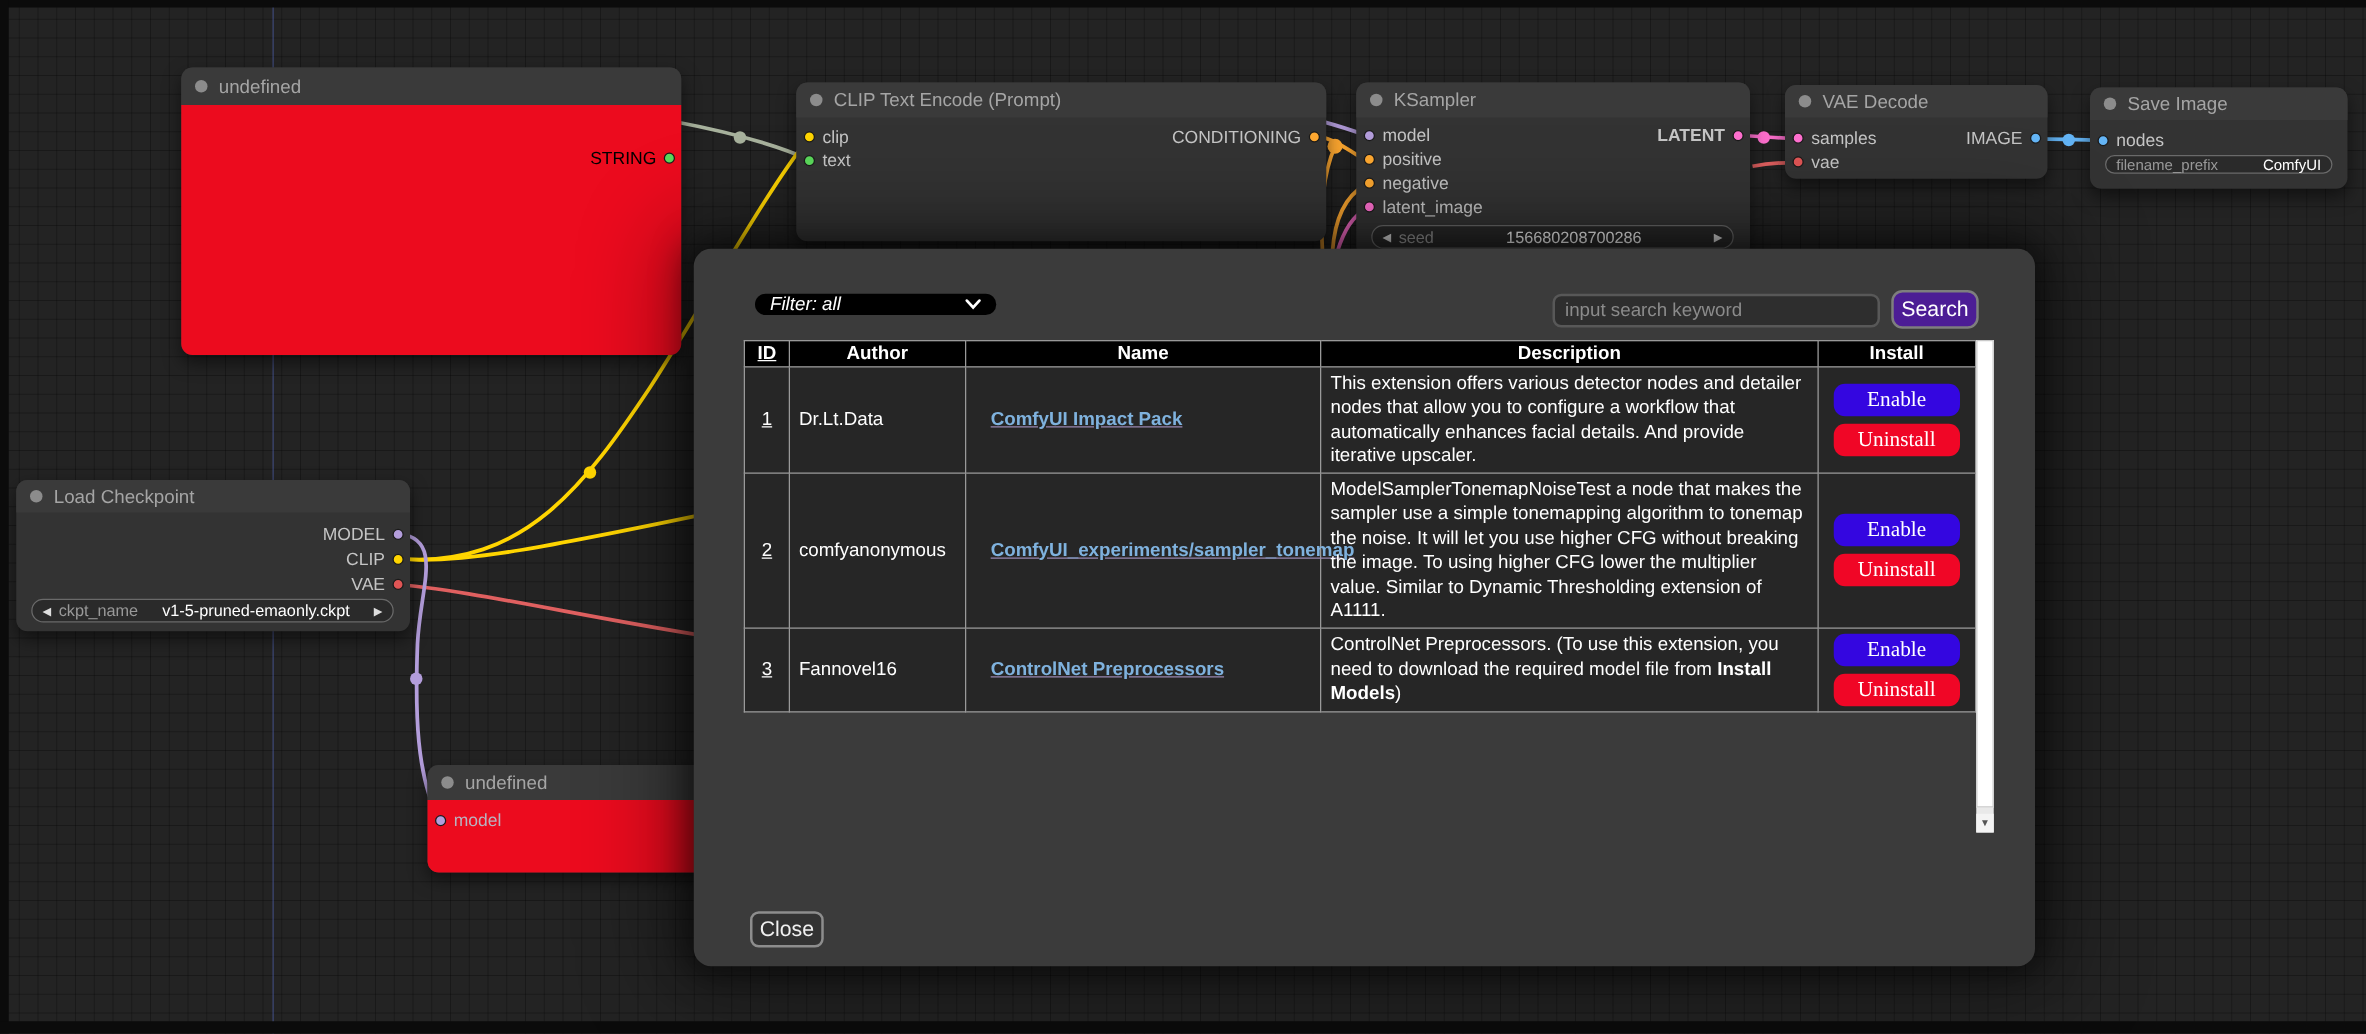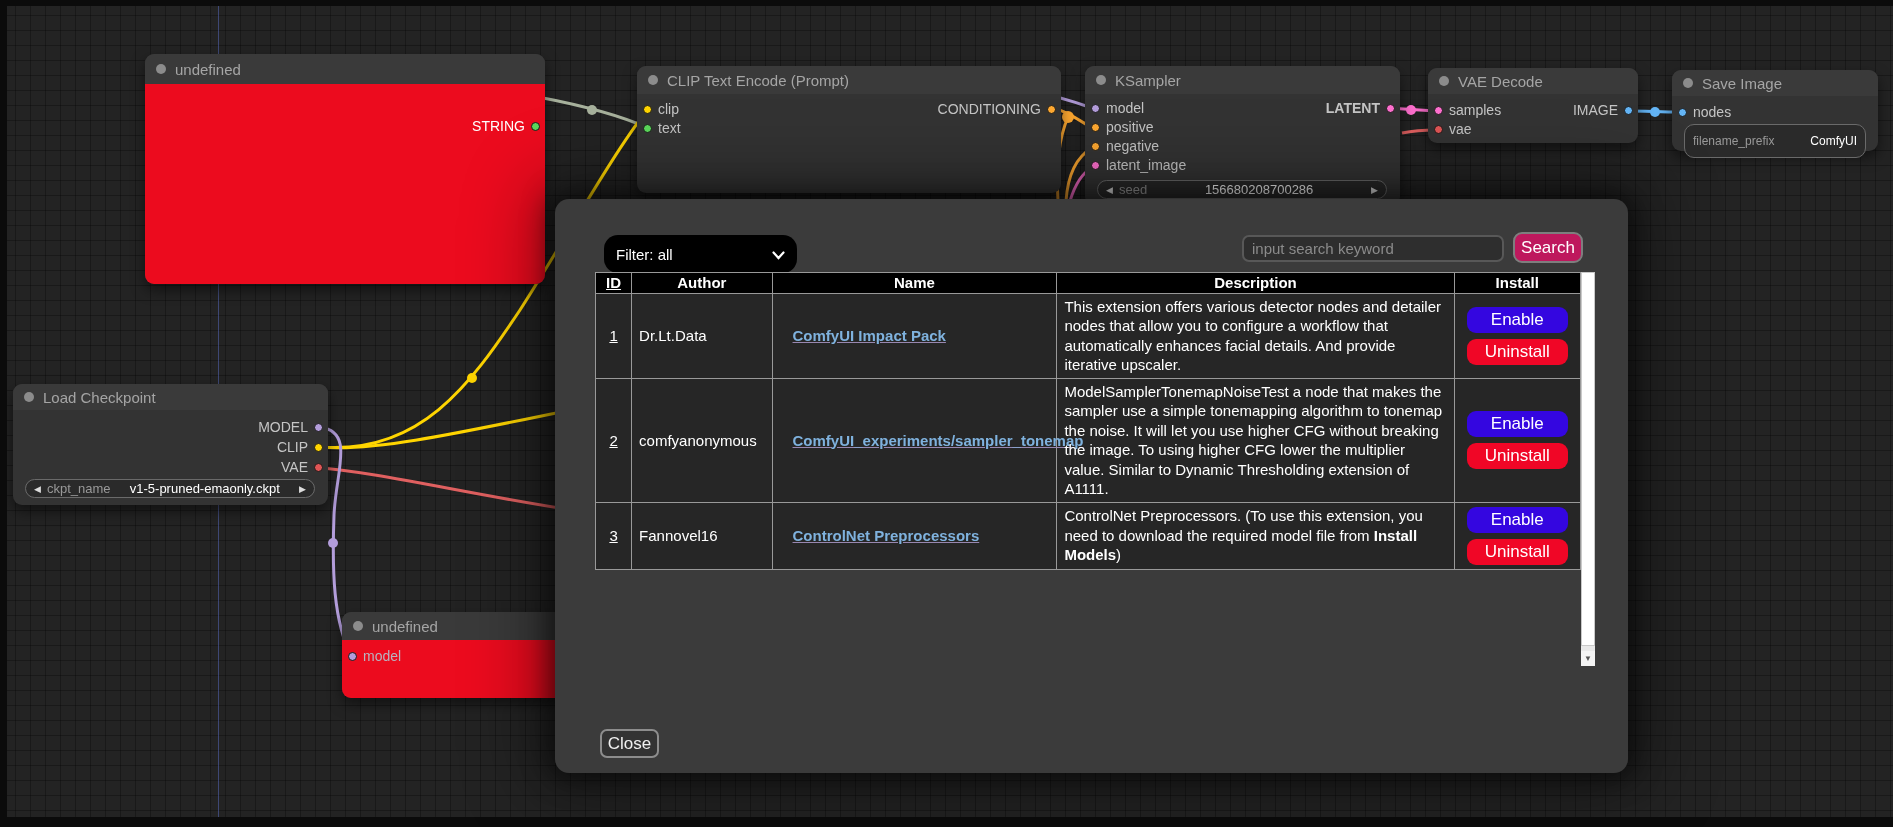--- a/index.html
+++ b/index.html
@@ -40,46 +40,46 @@
             background:#2a2a2a; border:1px solid #6a6a6a; border-radius:10px;
             font-size:13px; color:#999; padding:0 8px; }
   .widget .w-name { white-space:nowrap; }
   .widget .w-value { flex:1; text-align:center; color:#ffffff; white-space:nowrap; }
   .widget .arrow { color:#ddd; font-size:9px; }
 
   
   #modal { position:absolute; left:555px; top:199px; width:1073px; height:574px;
            background:#3b3b3b; border-radius:14px; z-index:10;
            box-shadow:0 0 26px 6px rgba(0,0,0,0.55), 0 0 70px 22px rgba(0,0,0,0.35); }
-  #filter-select { position:absolute; left:49px; top:36px; width:193px; height:38px;
+  #filter-select { position:absolute; left:49px; top:36px; width:193px; height:17px;
            background:#000; color:#fff; border-radius:14px; font-size:15px;
-           display:flex; align-items:center; padding:0 12px; }
+           display:flex; align-items:center; padding:0 12px;font-style:italic; }
   #filter-select .chev { margin-left:auto; }
   #search-input { position:absolute; left:687px; top:36px; width:262px; height:27px;
            background:#2e2e2e; border:2px solid #585858; border-radius:7px;
            color:#e8e8e8; font-size:15px; padding:0 8px; outline:none; }
   #search-input::placeholder { color:#8b8b8b; }
   #search-btn { position:absolute; left:958px; top:33px; width:70px; height:31px;
-           background:#be185d; border:2px solid #7e7e7e; border-radius:9px;
+           background:#4c1d95; border:2px solid #7e7e7e; border-radius:9px;
            color:#fff; font-size:17px; font-family:inherit; }
   #ext-table { position:absolute; left:40px; top:73px; width:986px;
            border-collapse:collapse; table-layout:fixed; color:#fff; font-size:15px; }
   #ext-table th { background:#000; color:#fff; font-weight:bold; height:20px;
            border:1px solid #999; padding:0 2px; }
   #ext-table td { background:#262626; border:1px solid #999; vertical-align:middle; }
   .c-id  { width:36px; text-align:center;text-decoration:underline; }
   .c-author { width:140px; padding:0 7px; }
   .c-name { width:284px; padding:0 20px; }
   .c-desc { width:396px; padding:3px 7px; line-height:19.5px; vertical-align:top; }
   .c-install { width:126px; }
   .ext-link { color:#7fb2de; font-weight:bold; text-decoration:underline;
               text-decoration-color:#9887b0; cursor:pointer; }
   .c-install .stack { display:flex; flex-direction:column; align-items:center; gap:6px; padding:4px 0; }
   .c-install button { width:101px; height:26px; border:none; border-radius:9px;
-              color:#fff; font-size:17px; font-family:Liberation Sans, sans-serif; }
+              color:#fff; font-size:17px; font-family:Liberation Serif, serif; }
   #scrollbar { position:absolute; left:1026px; top:73px; width:14px; height:394px;
               background:#e9e9e9; }
   #scroll-thumb { position:absolute; left:0; top:0; width:14px; height:374px;
               background:#ffffff; border:1px solid #c9c9c9; }
   #scroll-down { position:absolute; left:0; bottom:0; width:14px; height:15px;
               background:#f4f4f4; color:#555; font-size:8px; text-align:center; line-height:15px; }
   #close-btn { position:absolute; left:45px; top:530px; width:59px; height:29px;
               background:#333; border:2px solid #8d8d8d; border-radius:7px;
               color:#f0f0f0; font-size:17px; font-family:inherit; }
 </style>
@@ -110,21 +110,21 @@
     <circle cx="1411" cy="110" r="5" fill="#ff70cf"></circle>
     <circle cx="1655" cy="112" r="5" fill="#64b5f6"></circle>
   </svg>
 
   <div class="node" style="left:145px; top:54px; width:400px; height:230px;">
     <div class="node-title" style="height:30px;">
       <span class="title-dot"></span>
       <span>undefined</span>
     </div>
     <div class="node-body red" style="height: 200px; background-color: rgb(236, 11, 30);">
-      <div class="slot out" style="top:34px; color:#ffffff;align-items:center;">
+      <div class="slot out" style="top:34px; color:#000000;align-items:center;">
         <span class="dot" style="background-color: rgb(91, 217, 91);"></span>
         <span class="slot-label">STRING</span>
       </div>
     </div>
   </div>
 
   <div class="node" style="left:637px; top:66px; width:424px; height:127px;">
     <div class="node-title" style="height:28px;">
       <span class="title-dot"></span>
       <span>CLIP Text Encode (Prompt)</span>
@@ -204,21 +204,21 @@
   <div class="node" style="left:1672px; top:70px; width:206px; height:81px;">
     <div class="node-title" style="height:26px;">
       <span class="title-dot"></span>
       <span>Save Image</span>
     </div>
     <div class="node-body">
       <div class="slot in" style="top:8px;">
         <span class="dot" style="background-color: rgb(100, 181, 246);"></span>
         <span class="slot-label">nodes</span>
       </div>
-      <div class="widget" style="left:12px; top:28px; width:182px; height:34px; font-size:12px;">
+      <div class="widget" style="left:12px; top:28px; width:182px; height:15px; font-size:12px;">
         <span class="w-name">filename_prefix</span>
         <span class="w-value" style="text-align:right;">ComfyUI</span>
       </div>
     </div>
   </div>
 
   <div class="node" style="left:13px; top:384px; width:315px; height:121px;">
     <div class="node-title" style="height:26px;">
       <span class="title-dot"></span>
       <span>Load Checkpoint</span>

